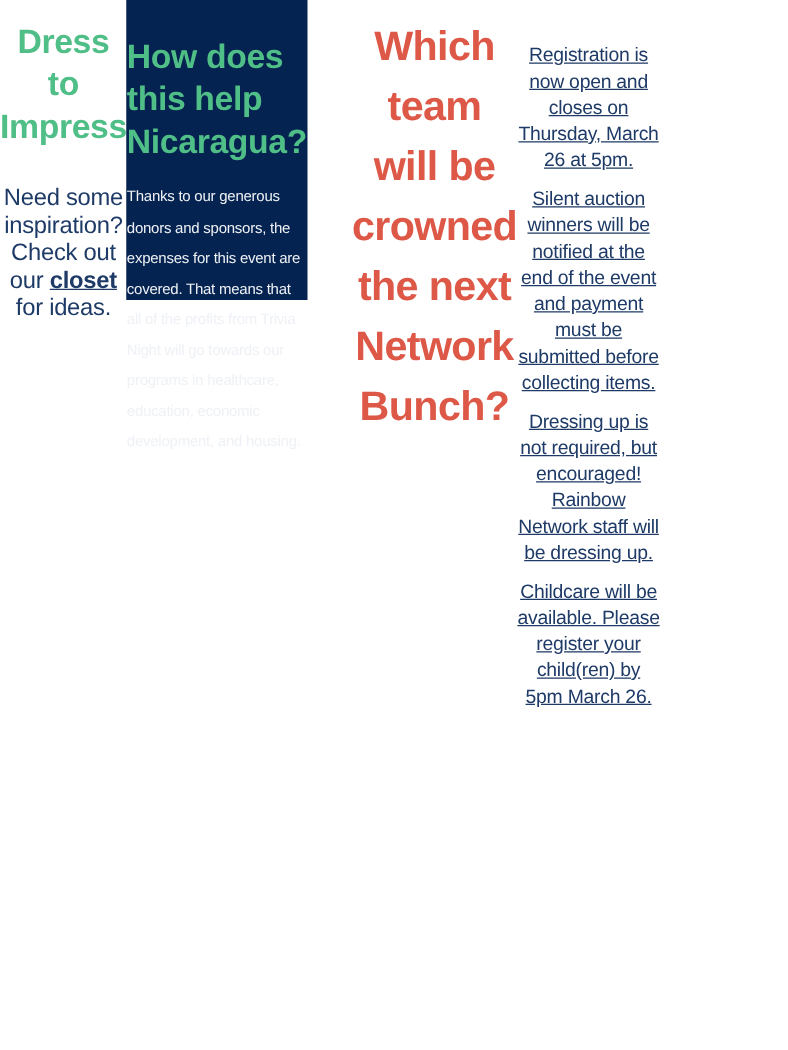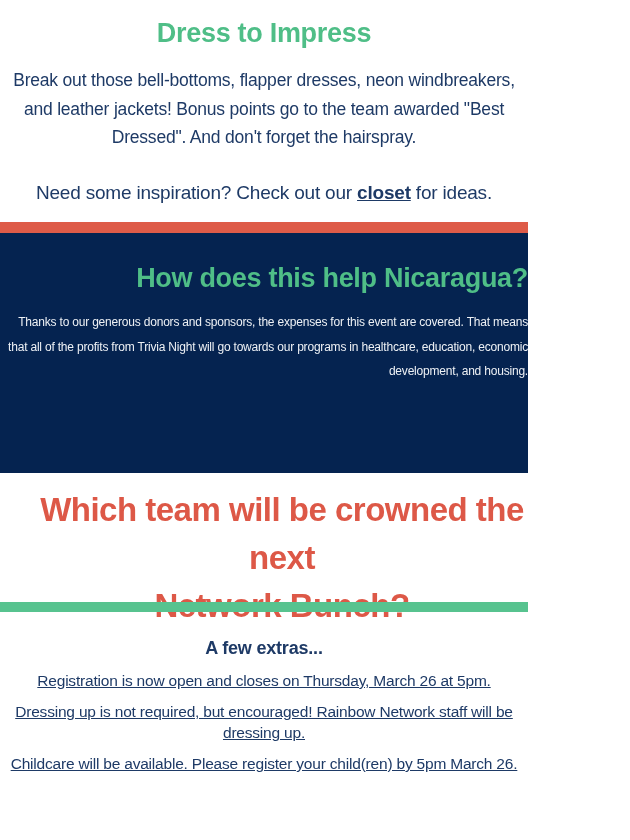--- a/index.html
+++ b/index.html
@@ -3,21 +3,21 @@
 <meta charset="utf-8">
 <style>
   html, body { margin: 0; padding: 0; }
   body {
     width: 630px; height: 840px;
     background: #ffffff;
     font-family: "Liberation Sans", sans-serif;
     color: #1e3a66;
     overflow: hidden;
   }
-  .page { width: 528px; height: 840px; display: flex; flex-direction: column; }
+  .page { width: 528px; height: 840px; display: flex; flex-direction: row; }
 
   
   .sec-top { height: 222px; box-sizing: border-box; padding-top: 16px; text-align: center; }
   .h-green {
     color: #4fbe87; font-size: 27px; font-weight: bold;
     letter-spacing: -0.3px; margin: 0; line-height: 34px;
   }
   .body-par {
     font-size: 17.5px; line-height: 28.5px; letter-spacing: -0.2px;
     max-width: 548px; margin: 16px auto 0; color: #1e3a66;
@@ -25,21 +25,21 @@
   .insp-line { margin-top: 30px; font-size: 19px; letter-spacing: -0.2px; }
   .closet-link { color: #1e3a66; font-weight: bold; text-decoration: underline; cursor: pointer; }
 
   
   .bar-orange { height: 11px; background: #de5b48; flex: none; }
   .bar-green  { height: 10px; background: #57c38f; flex: none; }
 
   
   .sec-navy {
     height: 240px; box-sizing: border-box; padding-top: 28px;
-    background: #052350; text-align: right;
+    background: #052350; text-align: left;
   }
   .sec-navy .h-green { line-height: 34px; }
   .navy-par {
     font-size: 12px; line-height: 24.5px; letter-spacing: -0.2px;
     max-width: 565px; margin: 15px auto 0; color: #eef1f5;
   }
   .navy-par + .navy-par { margin-top: 14px; }
 
   
   .sec-crown { height: 129px; box-sizing: border-box; padding-top: 13px; text-align: center; padding-left: 36px; }
@@ -56,38 +56,37 @@
     max-width: 565px; margin: 10px auto 0; color: #1e3a66; text-decoration: underline;
   }
 </style>
 </head>
 <body>
 
 <div class="page">
 
   <div class="sec-top">
     <h1 class="h-green">Dress to Impress</h1>
-    <p class="body-par">Break out those  bell-bottoms, flapper dresses, neon windbreakers, and leather jackets! Bonus points go to the team awarded "Best Dressed". And don't forget the hairspray.</p>
     <p class="insp-line"><span>Need some inspiration? Check out our </span><a class="closet-link">closet</a><span> for ideas.</span></p>
   </div>
 
   <div class="bar-orange"></div>
 
   <div class="sec-navy">
     <h2 class="h-green">How does this help Nicaragua?</h2>
     <p class="navy-par">Thanks to our generous donors and sponsors, the expenses for this event are covered. That means that all of the profits from Trivia Night will go towards our programs in healthcare, education, economic development, and housing.</p>
   </div>
 
   <div class="sec-crown">
     <div class="crown-line">Which team will be crowned the next</div>
     <div class="crown-line">Network Bunch?</div>
   </div>
 
   <div class="bar-green"></div>
 
   <div class="sec-extras">
-    <h3 class="extras-h">A few extras...</h3>
     <p class="extra-item">Registration is now open and closes on Thursday, March 26 at 5pm.</p>
+    <p class="extra-item">Silent auction winners will be notified at the end of the event and payment must be submitted before collecting items.</p>
     <p class="extra-item">Dressing up is not required, but encouraged! Rainbow Network staff will be dressing up.</p>
     <p class="extra-item">Childcare will be available. Please register your child(ren) by 5pm March 26.</p>
   </div>
 
 </div>
 
 </body></html>

